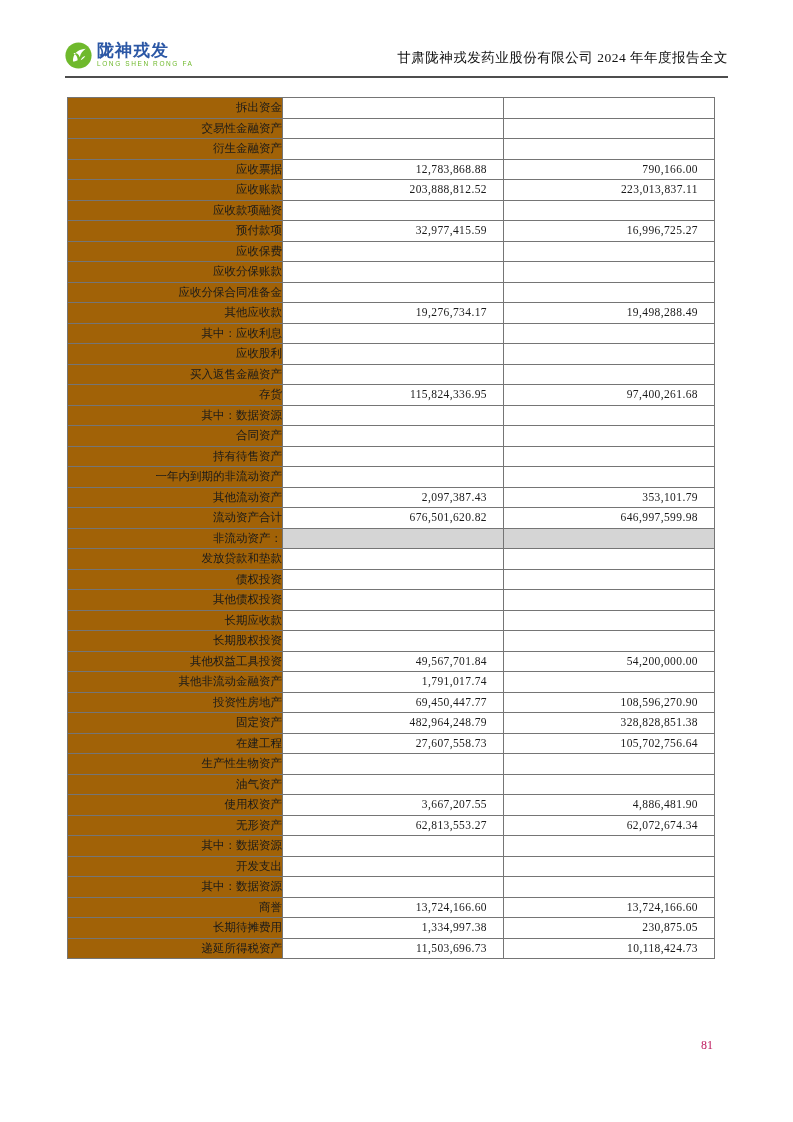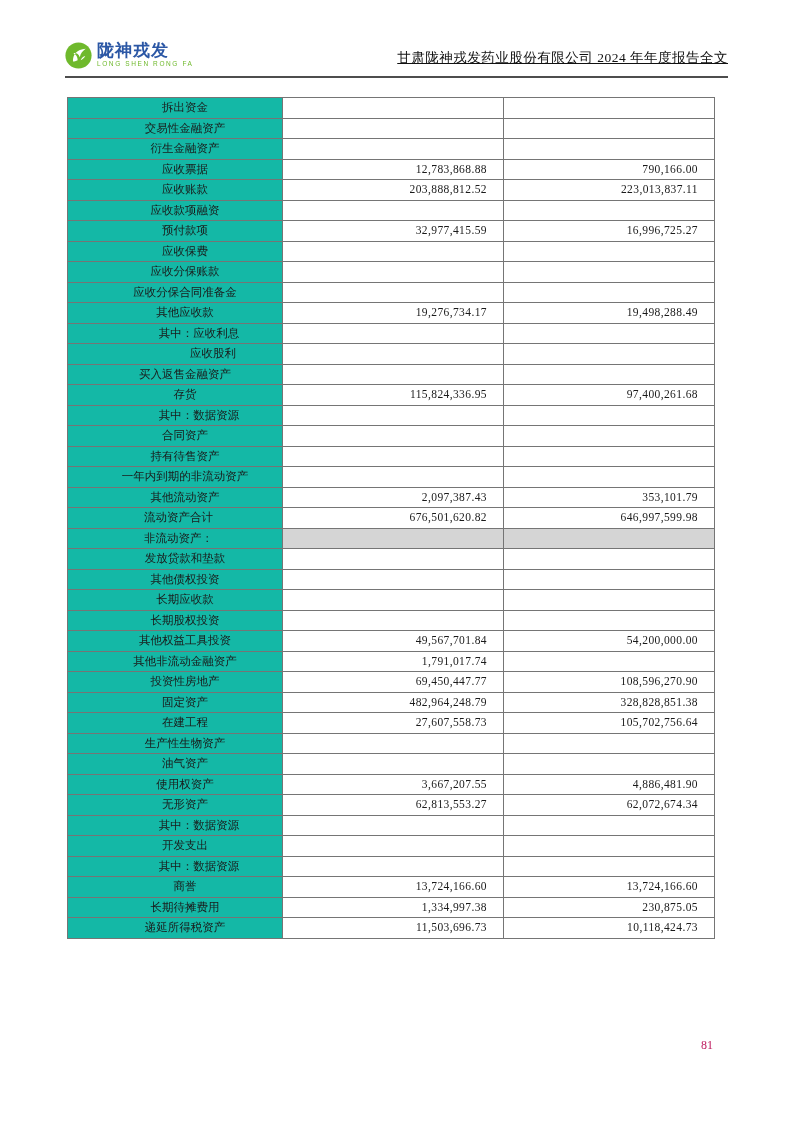--- a/index.html
+++ b/index.html
@@ -42,43 +42,42 @@
     color: #6fb92c;
     letter-spacing: 1.6px;
     margin-top: 2px;
     font-family: "Liberation Sans", sans-serif;
   }
   .report-title {
     font-size: 13.5px;
     color: #111;
     letter-spacing: 0.5px;
     padding-bottom: 2px;
-    text-decoration: underline;
   }
 
   
   .doc-table {
     position: absolute;
     top: 97px; left: 67px;
     border-collapse: collapse;
     table-layout: fixed;
     width: 647px;
     font-size: 11.5px;
   }
   .doc-table td {
     border: 1px solid #757575;
     height: 20.5px;
     line-height: 1;
     vertical-align: middle;
     overflow: hidden;
     white-space: nowrap;
   }
   .label-cell {
-    background: #14b8a6;
-    text-align: center;
+    background: #a16207;
+    text-align: right;
   }
   .value-cell {
     background: #ffffff;
     text-align: right;
     padding-right: 16px;
     letter-spacing: 0.4px;
   }
   tr.section-row .value-cell { background: #d5d5d5; }
   .indent-0 { padding-left: 7px; }
   .indent-1 { padding-left: 20px; }
@@ -250,20 +249,25 @@
     <td class="value-cell"></td>
     <td class="value-cell"></td>
   </tr>
 
   <tr>
     <td class="label-cell indent-1">发放贷款和垫款</td>
     <td class="value-cell"></td>
     <td class="value-cell"></td>
   </tr>
 
+  <tr>
+    <td class="label-cell indent-1">债权投资</td>
+    <td class="value-cell"></td>
+    <td class="value-cell"></td>
+  </tr>
 
   <tr>
     <td class="label-cell indent-1">其他债权投资</td>
     <td class="value-cell"></td>
     <td class="value-cell"></td>
   </tr>
 
   <tr>
     <td class="label-cell indent-1">长期应收款</td>
     <td class="value-cell"></td>

